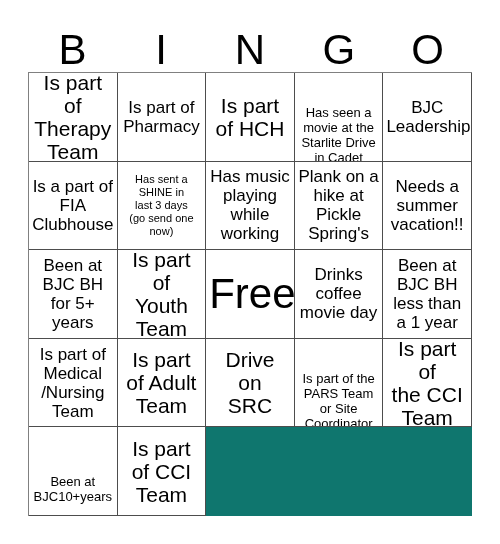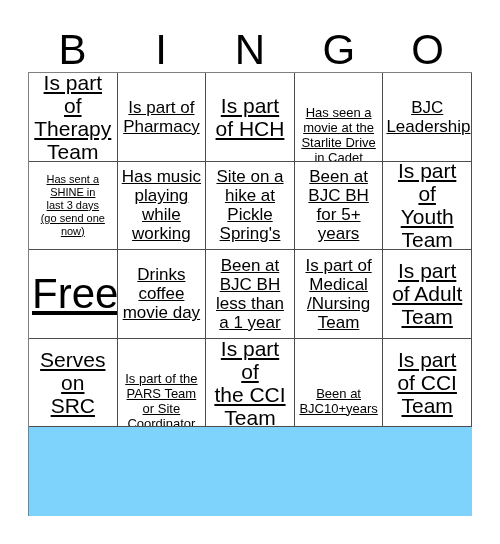--- a/index.html
+++ b/index.html
@@ -43,22 +43,21 @@
     left: 28px;
     top: 72px;
     width: 444px;
     height: 444px;
     box-sizing: border-box;
     border-top: 1px solid #808080;
     border-left: 1px solid #808080;
     display: grid;
     grid-template-columns: repeat(5, 1fr);
     grid-template-rows: repeat(5, 1fr);
-    background: #7dd3fc;
-    text-decoration: underline;
+    background: #0f766e;
   }
   .cell {
     box-sizing: border-box;
     border-right: 1px solid #4d4d4d;
     border-bottom: 1px solid #4d4d4d;
     display: flex;
     align-items: center;
     justify-content: center;
     text-align: center;
     padding: 2px 3px;
@@ -108,38 +107,48 @@
       <div class="cell fs-sm">
         <span class="cell-text">Has seen a
 movie at the
 Starlite Drive
 in Cadet</span>
       </div>
       <div class="cell fs-md">
         <span class="cell-text">BJC
 Leadership</span>
       </div>
+      <div class="cell fs-md">
+        <span class="cell-text">Is a part of
+FIA
+Clubhouse</span>
+      </div>
       <div class="cell fs-xs">
         <span class="cell-text">Has sent a
 SHINE in
 last 3 days
 (go send one
 now)</span>
       </div>
       <div class="cell fs-md">
         <span class="cell-text">Has music
 playing
 while
 working</span>
       </div>
       <div class="cell fs-md">
-        <span class="cell-text">Site on a
+        <span class="cell-text">Plank on a
 hike at
 Pickle
 Spring's</span>
+      </div>
+      <div class="cell fs-md">
+        <span class="cell-text">Needs a
+summer
+vacation!!</span>
       </div>
       <div class="cell fs-md">
         <span class="cell-text">Been at
 BJC BH
 for 5+
 years</span>
       </div>
       <div class="cell fs-lg">
         <span class="cell-text">Is part of
 Youth
@@ -164,21 +173,21 @@
 Medical
 /Nursing
 Team</span>
       </div>
       <div class="cell fs-lg">
         <span class="cell-text">Is part
 of Adult
 Team</span>
       </div>
       <div class="cell fs-lg">
-        <span class="cell-text">Serves
+        <span class="cell-text">Drive
 on
 SRC</span>
       </div>
       <div class="cell fs-sm">
         <span class="cell-text">Is part of the
 PARS Team
 or Site
 Coordinator</span>
       </div>
       <div class="cell fs-lg">

